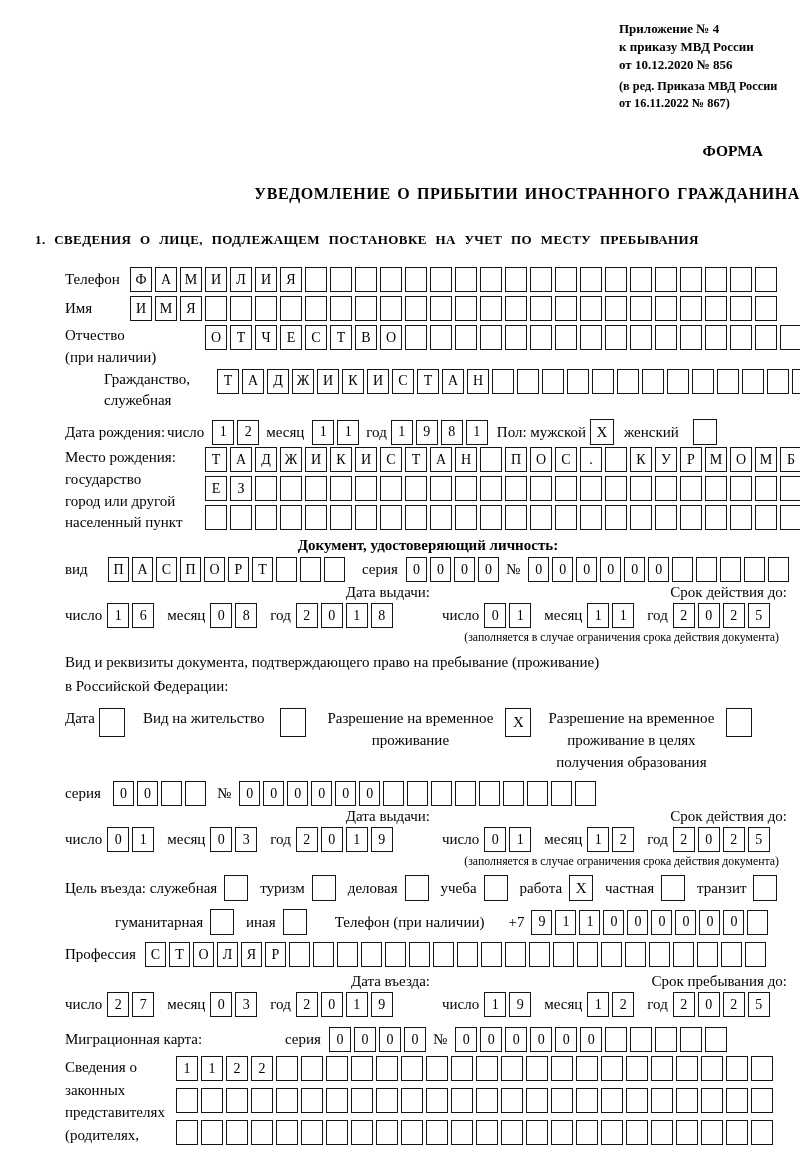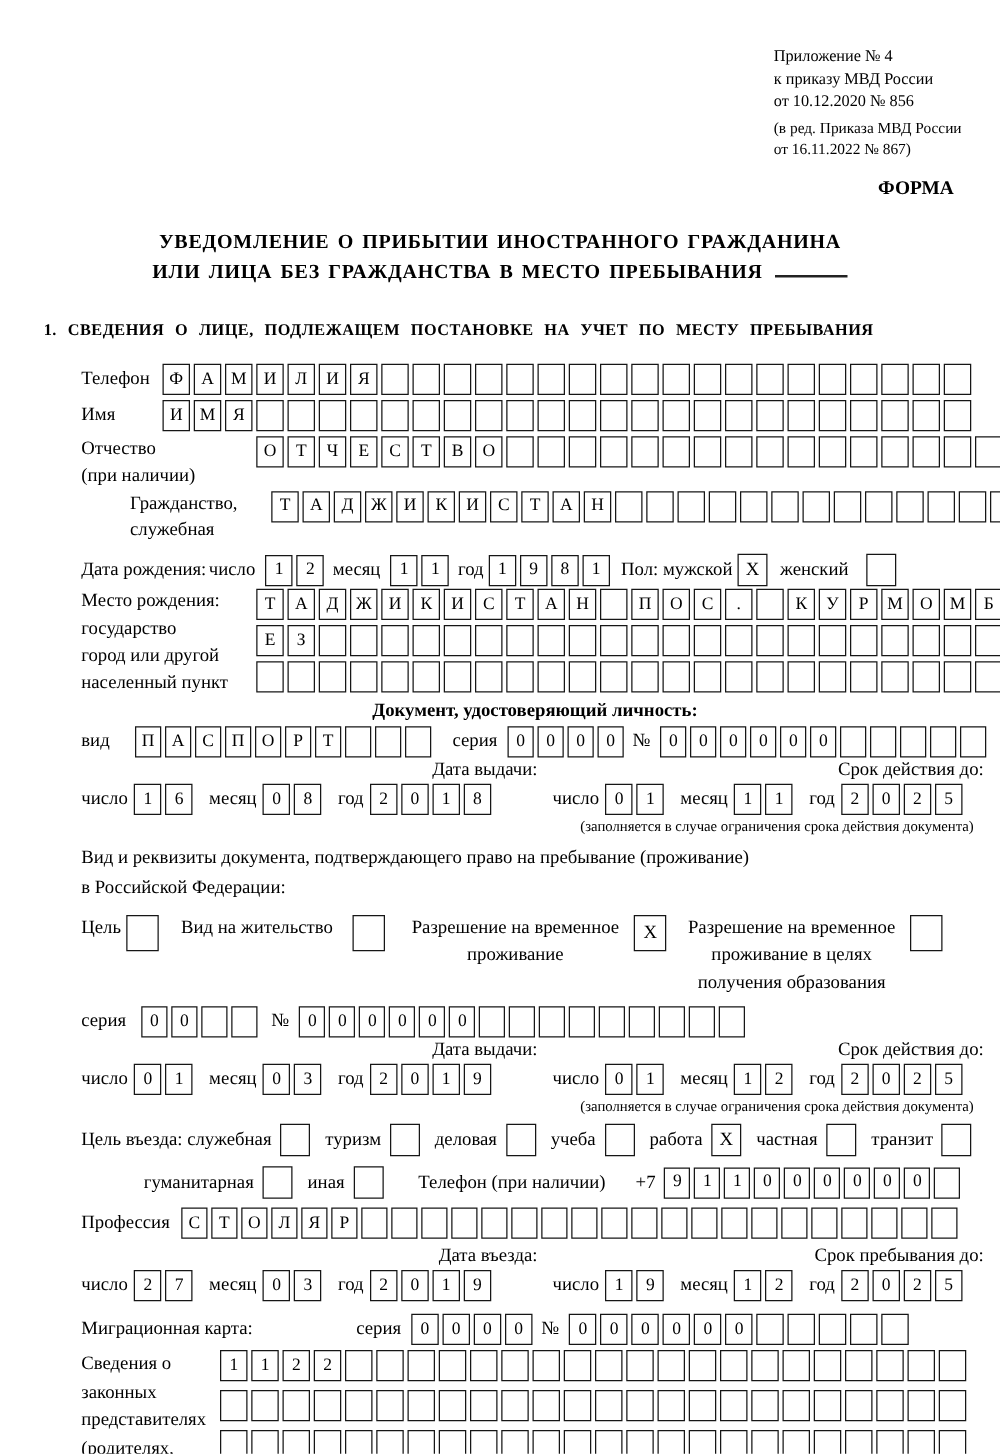--- a/index.html
+++ b/index.html
@@ -5,26 +5,26 @@
   * { margin:0; padding:0; box-sizing:border-box; }
   html,body { background:#fff; }
   body {
     width:800px; height:1163px; overflow:hidden;
     color:#000; font-family:"Liberation Serif","DejaVu Serif",serif;
     font-size:15px; position:relative;
   }
   .page { position:relative; width:800px; height:1163px; padding-top:142px; }
 
   
-  .hdr { position:absolute; left:619px; top:36px; width:180px; font-size:13px; line-height:1.38; }
+  .hdr { position:absolute; left:619px; top:20px; width:180px; font-size:13px; line-height:1.38;font-weight:bold; }
   .hdr-sub { margin-top:4px; font-size:12.3px; }
 
   .forma { text-align:right; padding-right:37px; font-weight:bold; font-size:15.5px; }
 
-  .title { text-align:center; font-weight:bold; font-size:16px; letter-spacing:.6px; word-spacing:2px; margin-top:22px; line-height:1.5; }
+  .title { text-align:right; font-weight:bold; font-size:16px; letter-spacing:.6px; word-spacing:2px; margin-top:22px; line-height:1.5; }
   .uline { display:inline-block; width:58px; border-bottom:2px solid #222; height:12px; margin-left:10px; }
 
   .sec { margin:26px 5px 0 35px; font-weight:bold; font-size:13px; letter-spacing:.4px; word-spacing:5px; white-space:nowrap; }
 
   .row { display:flex; align-items:center; margin-left:65px; }
   .row.top { align-items:flex-start; }
   .lbl { flex:none; }
   .lbl2 { flex:none; line-height:1.45; }
   .w65 { width:65px; } .w140 { width:140px; } .w113 { width:113px;margin-left:39px; }
 
@@ -89,23 +89,20 @@
     <div class="hdr-sub">
       <div>(в ред. Приказа МВД России</div>
       <div>от 16.11.2022 № 867)</div>
     </div>
   </div>
 
   <div class="forma">ФОРМА</div>
 
   <div class="title">
     <div>УВЕДОМЛЕНИЕ О ПРИБЫТИИ ИНОСТРАННОГО ГРАЖДАНИНА</div>
-    <div>
-      <span>ИЛИ ЛИЦА БЕЗ ГРАЖДАНСТВА В МЕСТО ПРЕБЫВАНИЯ</span><span class="uline"></span>
-    </div>
   </div>
 
   <div class="sec">1. СВЕДЕНИЯ О ЛИЦЕ, ПОДЛЕЖАЩЕМ ПОСТАНОВКЕ НА УЧЕТ ПО МЕСТУ ПРЕБЫВАНИЯ</div>
 
   <div class="row" style="margin-top:19px">
     <span class="lbl w65">Телефон</span>
     <span class="boxes">
         <span class="cell">Ф</span>
         <span class="cell">А</span>
         <span class="cell">М</span>
@@ -448,21 +445,21 @@
     </div>
   </div>
 
   <div class="intro">
     <div>Вид и реквизиты документа, подтверждающего право на пребывание (проживание)</div>
     <div>в Российской Федерации:</div>
   </div>
 
   <div class="opts">
     <div class="opt">
-      <span class="olbl">Цель</span>
+      <span class="olbl">Дата</span>
       <span class="cb cb-lg" style="margin-left:4px"></span>
     </div>
     <span class="gap18"></span>
     <div class="opt">
       <span class="olbl">Вид на жительство</span>
       <span class="cb cb-lg" style="margin-left:16px"></span>
     </div>
     <span class="gap18"></span>
     <div class="opt">
       <div class="olbl c" style="width:172px">

